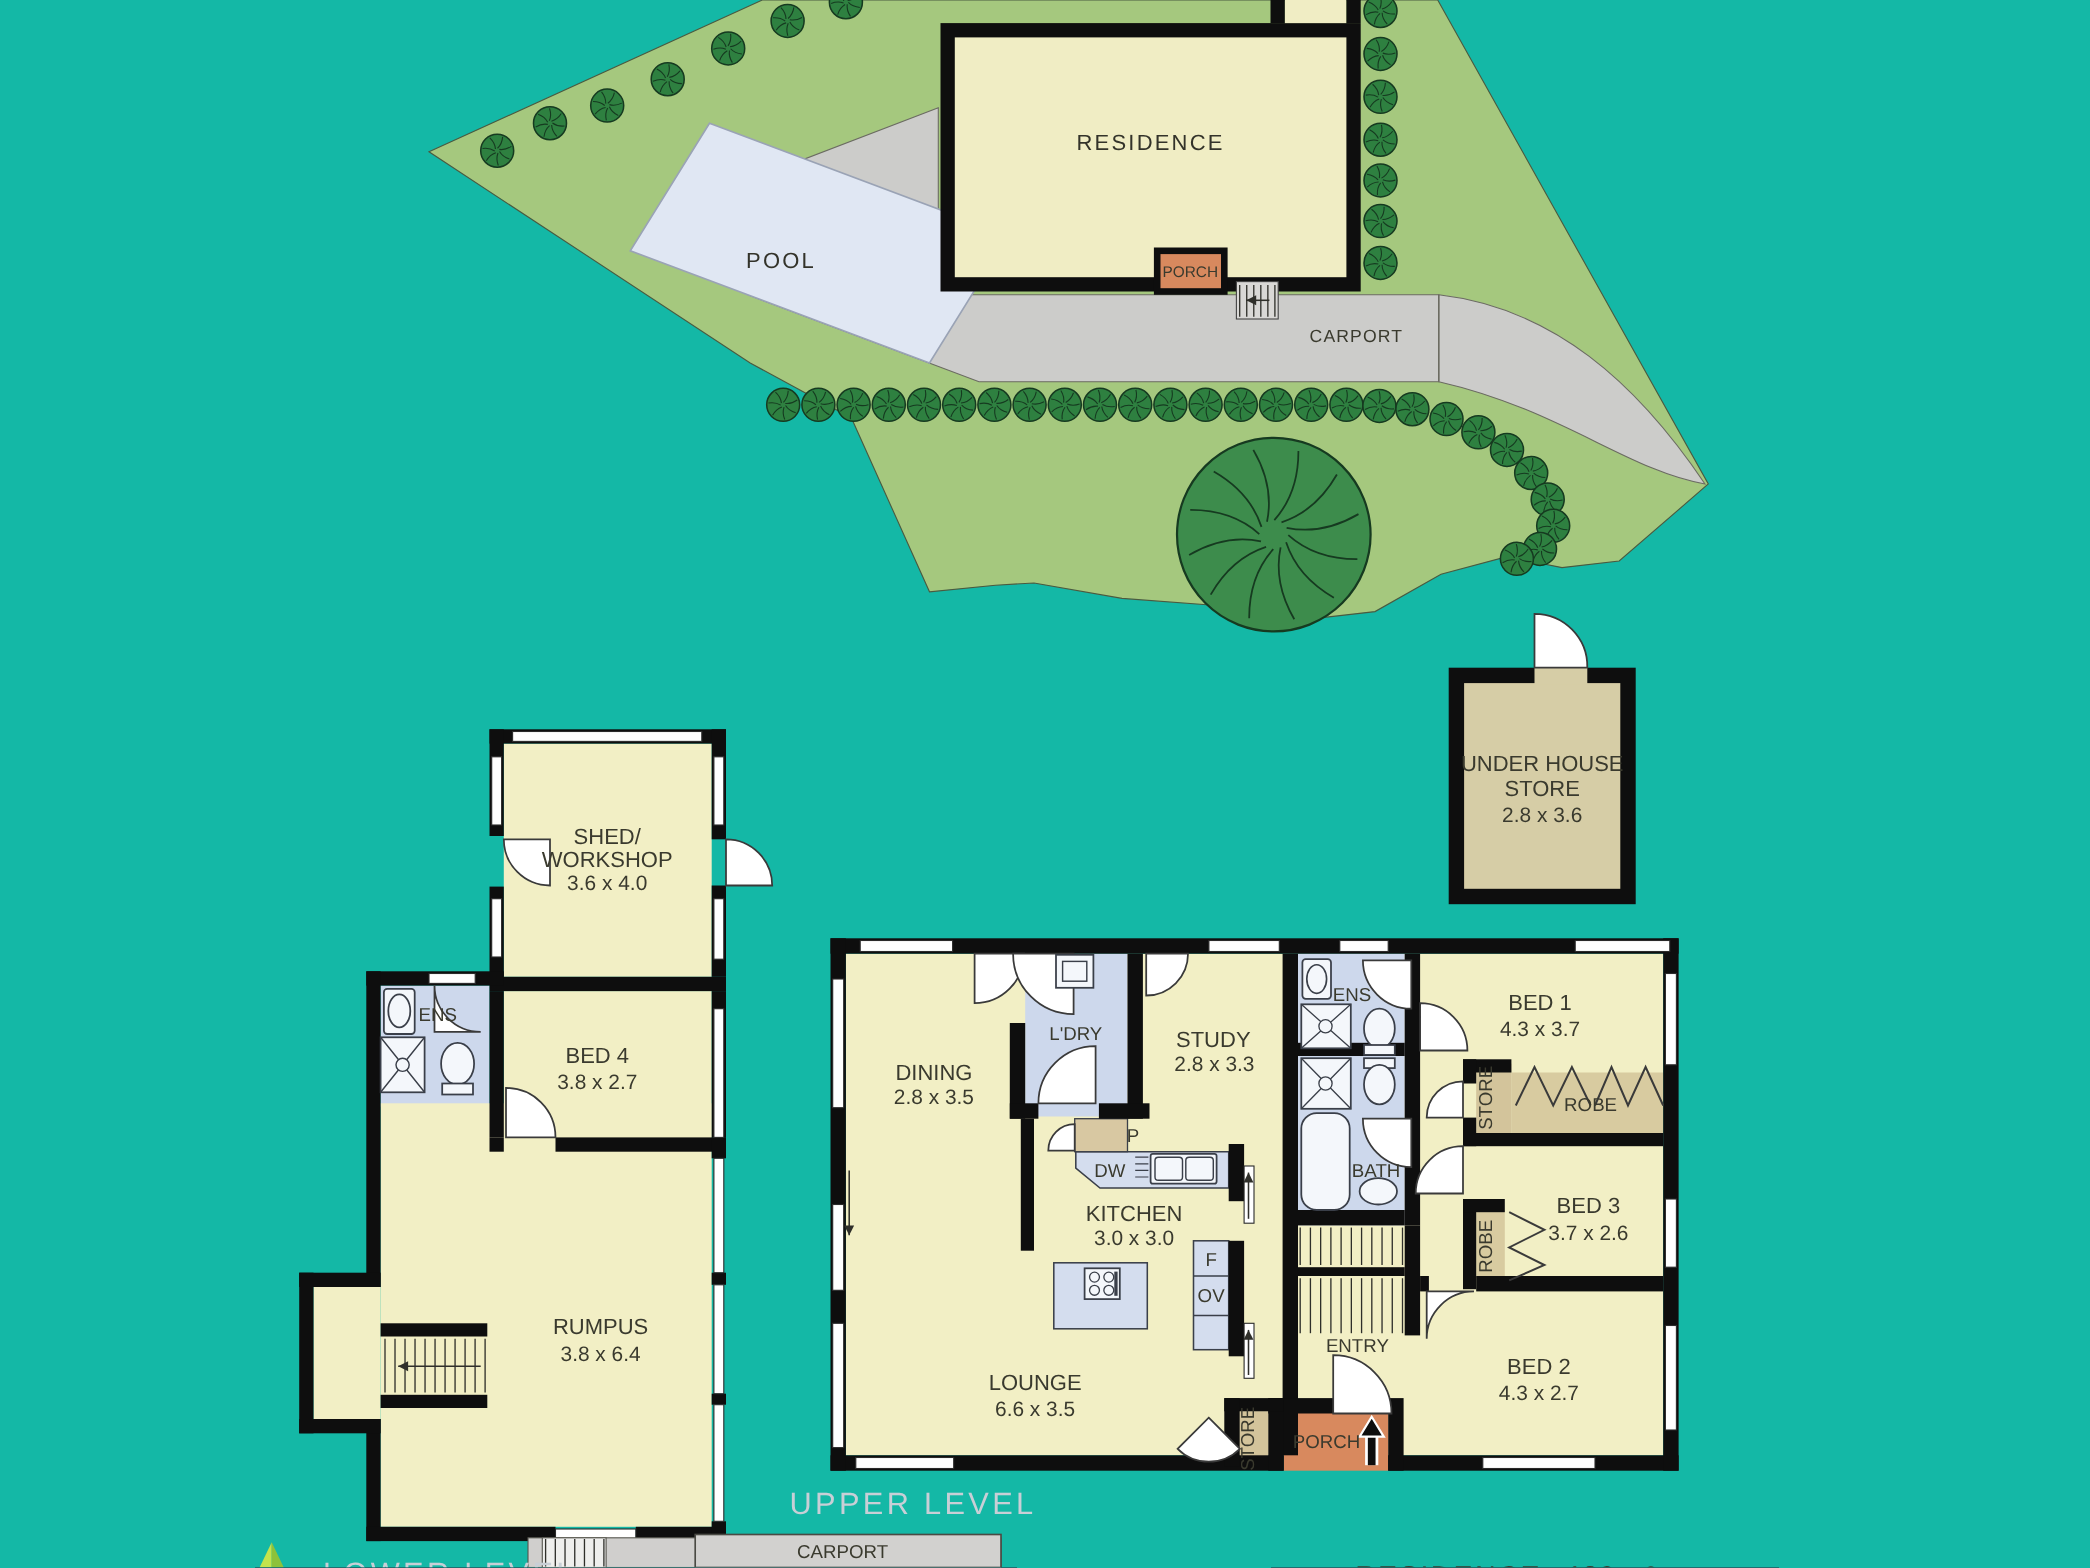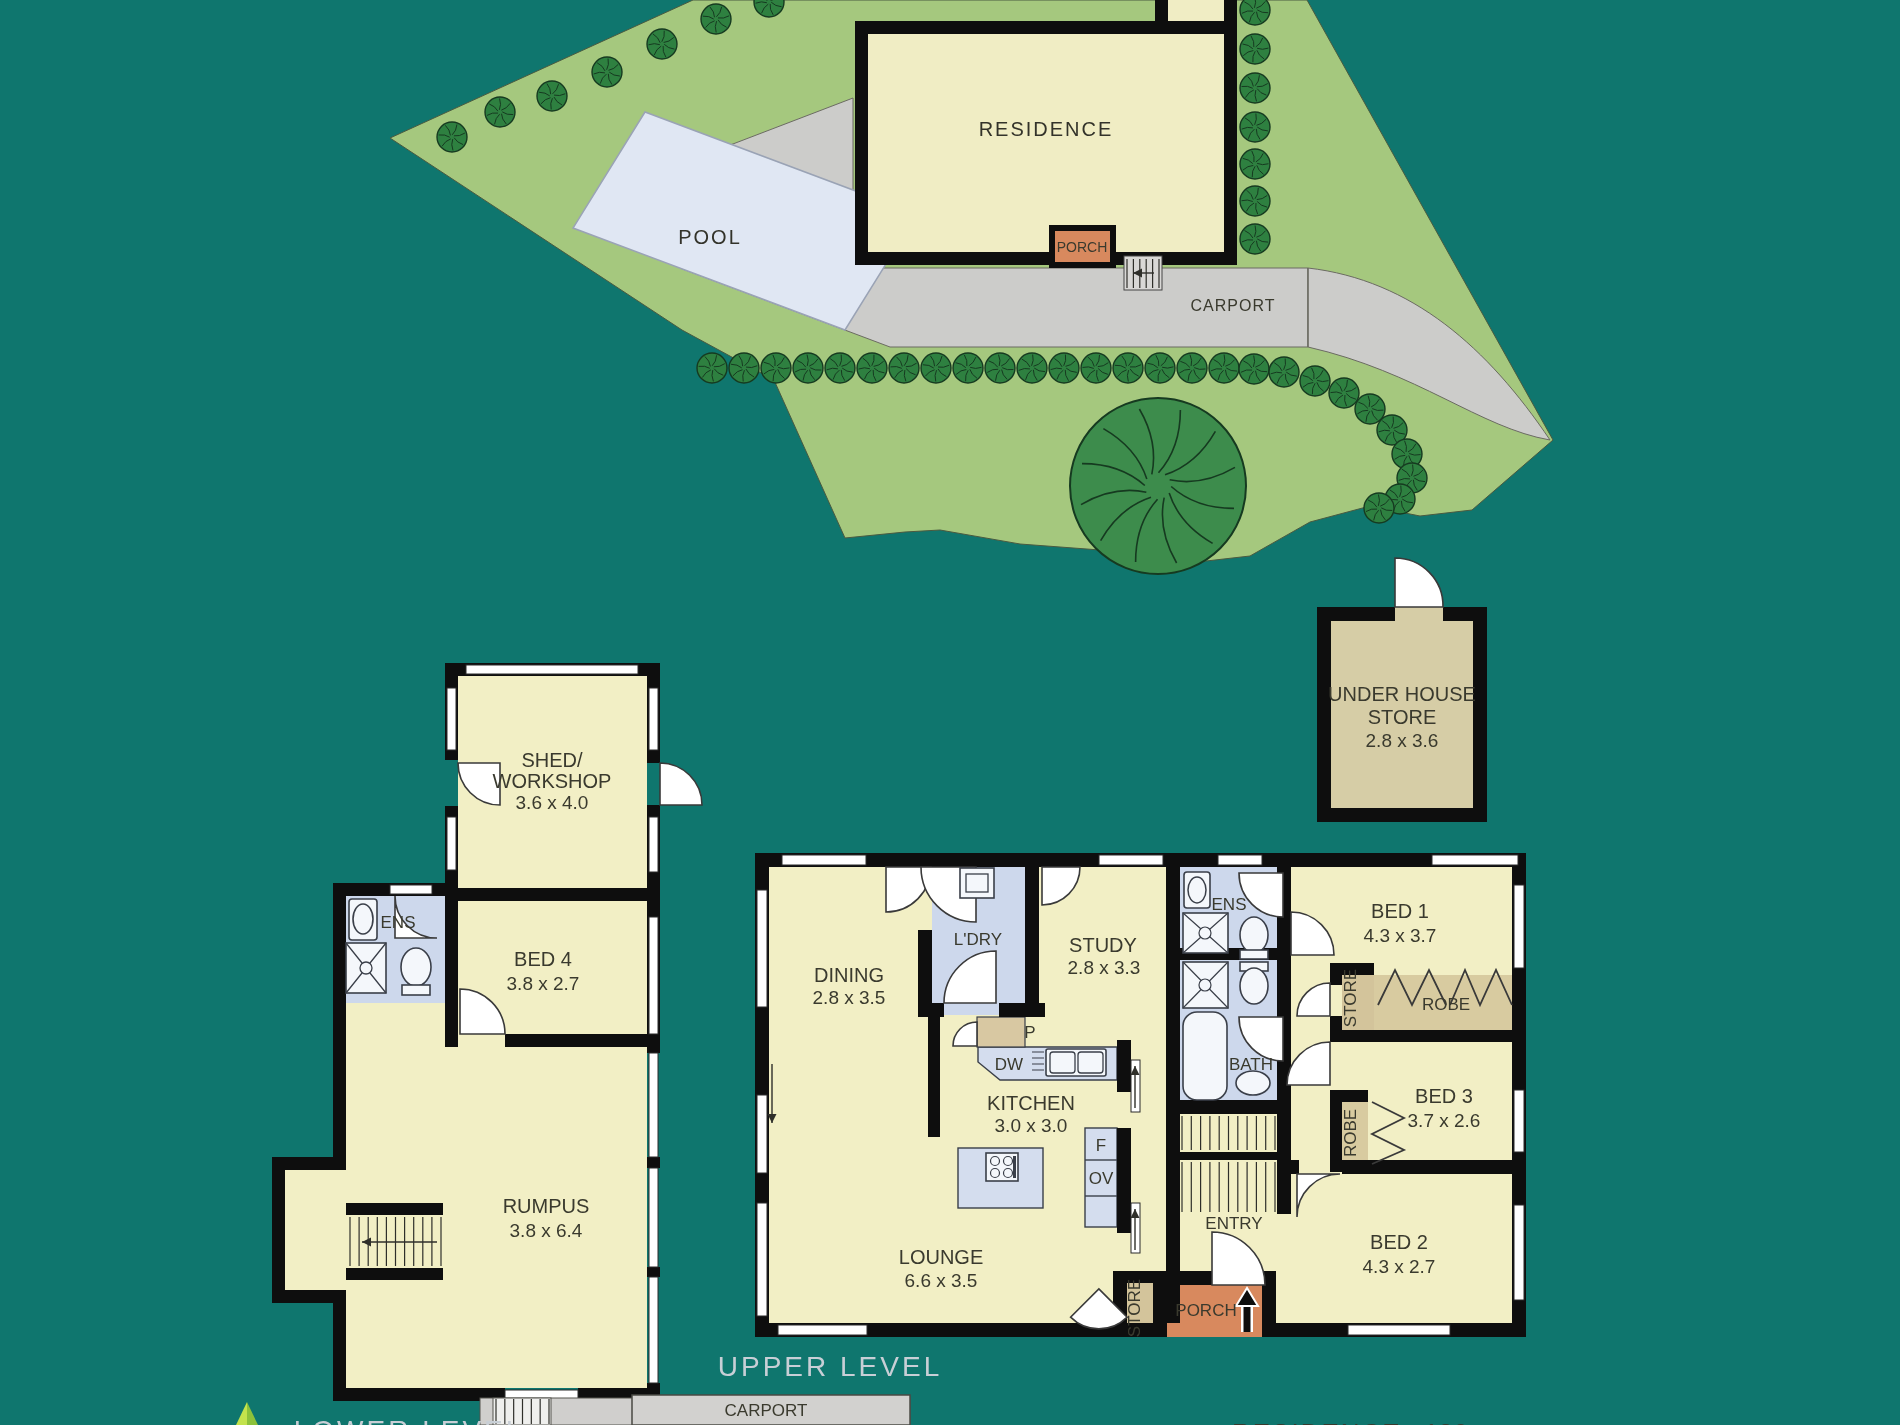--- a/index.html
+++ b/index.html
@@ -1,16 +1,16 @@
 <!DOCTYPE html>
 <html><head>
 <meta charset="utf-8">
 <style>
   html,body{margin:0;padding:0;background:#273949;}
-  #stage{position:relative;width:1900px;height:1425px;overflow:hidden;background:#0f766e;
+  #stage{position:relative;width:1900px;height:1425px;overflow:hidden;background:#14b8a6;
          font-family:"Liberation Sans",sans-serif;}
   svg{position:absolute;left:0;top:0;}
   text{font-family:"Liberation Sans",sans-serif;fill:#3a3a2e;}
   .room-name{font-size:20px;}
   .room-dim{font-size:19px;}
   .small-lab{font-size:17px;}
   .site-lab{font-size:20px;letter-spacing:2px;fill:#33332a;}
   .level-title{font-size:28px;letter-spacing:3px;fill:#c8cfd6;}
   .wall{fill:#0e0e0e;}
   .win{fill:#ffffff;stroke:#2a2a2a;stroke-width:1;}

